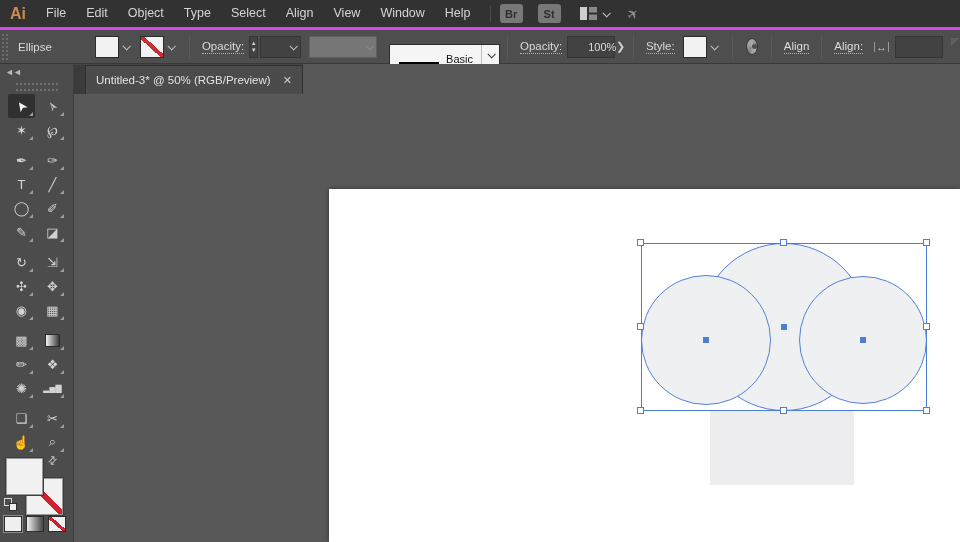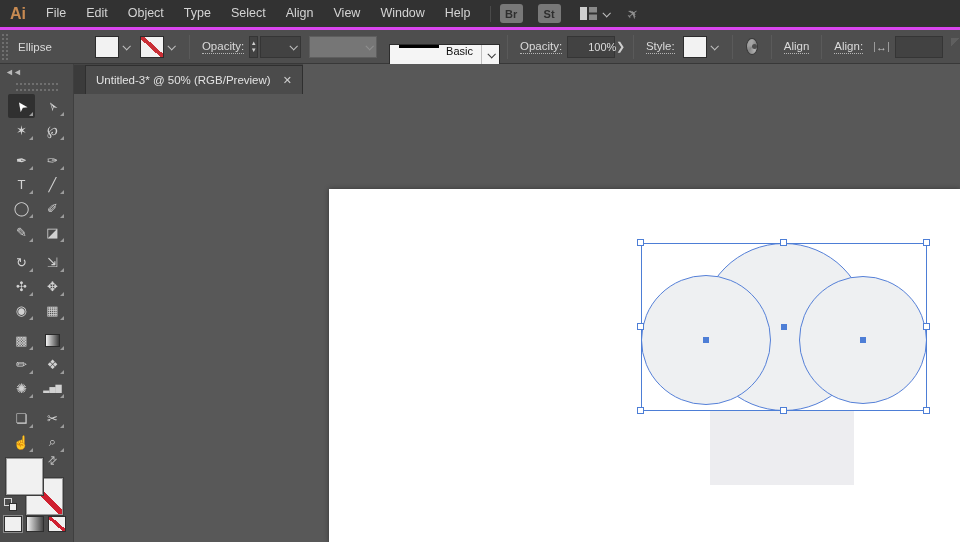--- a/index.html
+++ b/index.html
@@ -24,21 +24,21 @@
   .dotted-u { border-bottom:1px dotted #b5b5b5; padding-bottom:1px; cursor:default; }
   .cb-sep { width:1px; height:24px; background:#414141; border-right:1px solid #5a5a5a; margin:0 7px; }
   .swatch-group { display:flex; align-items:stretch; height:22px; margin:0 3px; }
   .swatch { width:24px; height:22px; background:#f2f2f2; border:1px solid #2c2c2c; position:relative; }
   .swatch.none::after { content:""; position:absolute; inset:0; background:linear-gradient(to top right, transparent 44%, #c92f36 44%, #c92f36 58%, transparent 58%); }
   .sw-chev { width:15px; display:flex; align-items:center; justify-content:center; }
   .stepper { width:13px; height:22px; background:#424242; border:1px solid #353535; display:flex; flex-direction:column; align-items:center; justify-content:center; color:#cfcfcf; font-size:6px; line-height:7px; margin-right:2px; }
   .dd-dark { width:58px; height:22px; background:#424242; border:1px solid #353535; display:flex; align-items:center; justify-content:flex-end; padding-right:4px; }
   .dd-disabled { width:98px; height:22px; background:#767676; border:1px solid #5e5e5e; margin:0 4px 0 8px; display:flex; align-items:center; justify-content:flex-end; padding-right:4px; }
   .dd-disabled .chev { border-color:#8f8f8f; }
-  .dd-basic { height:22px; background:#f5f5f5; border:1px solid #2c2c2c; display:flex; align-items:flex-start; color:#101010; margin-left:8px;margin-top:16px; }
+  .dd-basic { height:22px; background:#f5f5f5; border:1px solid #2c2c2c; display:flex; align-items:flex-end; color:#101010; margin-left:8px;margin-top:16px; }
   .dd-basic .line { width:40px; height:3px; background:#000; margin:0 7px 0 9px; }
   .dd-basic .txt { font-size:11px; padding-right:8px; }
   .dd-basic .bchev { width:18px; height:100%; border-left:1px solid #bfbfbf; display:flex; align-items:center; justify-content:center; }
   .dd-basic .bchev .chev { border-color:#3a3a3a; }
   .field-dark { height:22px; background:#424242; border:1px solid #353535; color:#ddd; font-size:11px; display:flex; align-items:center; padding-left:20px; }
   .next-btn { width:16px; height:22px; display:flex; align-items:center; justify-content:center; color:#cfcfcf; font-size:11px; }
   .wheel { width:17px; height:17px; border-radius:50%; background:conic-gradient(#a7a7a7,#7c7c7c,#b3b3b3,#858585,#9e9e9e,#a7a7a7); border:1px solid #3a3a3a; margin:0 6px; position:relative; }
   .wheel::after { content:""; position:absolute; left:5px; top:5px; width:5px; height:5px; border-radius:50%; background:#4e4e4e; }
   .io-icon { color:#c9c9c9; font-size:11px; border-left:1px solid #9a9a9a; border-right:1px solid #9a9a9a; padding:0 1px; margin:0 6px; line-height:10px; }
   .edge-icon { margin-left:8px; width:14px; height:18px; background:linear-gradient(135deg,#6a6a6a 30%,#4e4e4e 32%); opacity:.6; }

